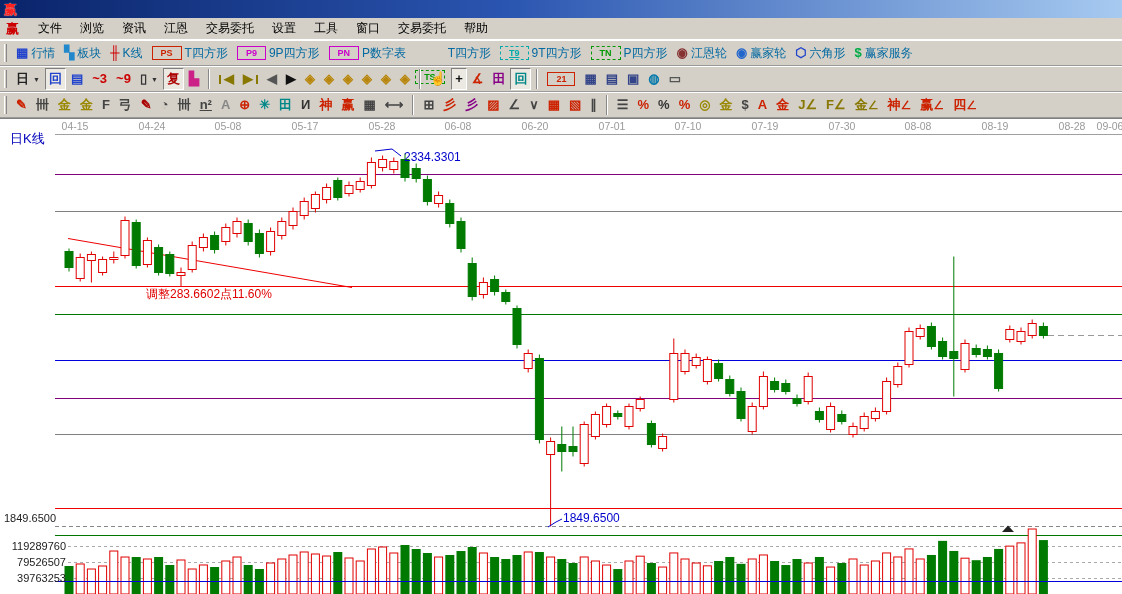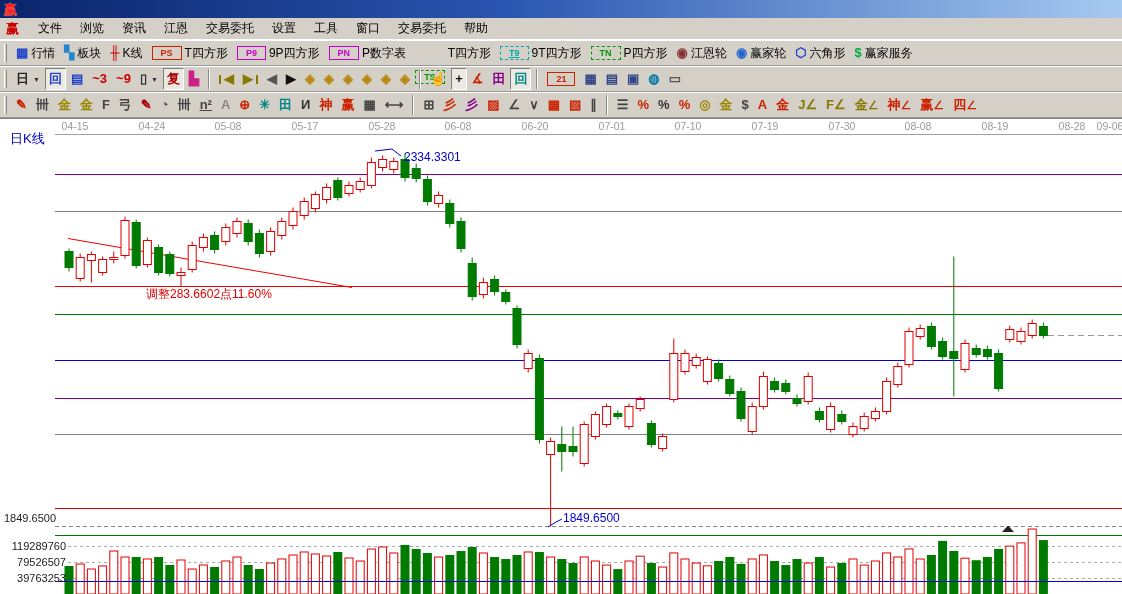--- a/index.html
+++ b/index.html
@@ -9,21 +9,21 @@
 .titlebar .logo{color:#ff2020;font-weight:bold;font-size:13px;line-height:13px;text-shadow:0 0 1px #ffd}
 .titlebar .title{color:#fff;font-size:12px;font-weight:bold;letter-spacing:1px;white-space:nowrap}
 .menubar{height:22px;display:flex;align-items:center;background:#d4d0c8;border-bottom:1px solid #fff;padding-left:4px}
 .menubar .logo{color:#cc0000;font-weight:bold;font-size:13px;margin:0 10px 0 2px}
 .menu-item{font-size:12px;padding:3px 9px;color:#000;cursor:default;white-space:nowrap}
 .toolbar{display:flex;align-items:center;height:26px;border-top:1px solid #fff;border-bottom:1px solid #9a9a9a;padding-left:2px;gap:1px;background:#d4d0c8}
 .grip{width:3px;height:18px;border-left:1px solid #fff;border-right:1px solid #888;margin:0 4px 0 2px}
 .tbtn{display:flex;align-items:center;gap:3px;padding:2px 3px;border:1px solid transparent;background:none;font-family:inherit;height:22px}
 .tbtn.pressed{border-color:#808080 #fff #fff #808080;background:#ece9e2}
 .tbtn .glyph{font-size:13px;line-height:14px;font-weight:bold;white-space:nowrap}
-.tbtn .lbl{font-size:12px;white-space:nowrap;color:#000000}
+.tbtn .lbl{font-size:12px;white-space:nowrap;color:#0369a1}
 .chip{font-size:9px;font-weight:bold;padding:0 8px;line-height:12px;letter-spacing:0}
 .caret{font-size:7px;color:#333;margin-left:1px}
 .bar{width:2px;height:9px;background:currentColor;display:inline-block}
 .tsep{width:2px;height:20px;border-left:1px solid #888;border-right:1px solid #fff;margin:0 4px}
 #chartwrap{position:relative;width:1122px;height:476px;background:#fff;border-top:1px solid #808080}
 svg text{font-family:"Liberation Sans",sans-serif}
 </style>
 </head>
 <body>
 

